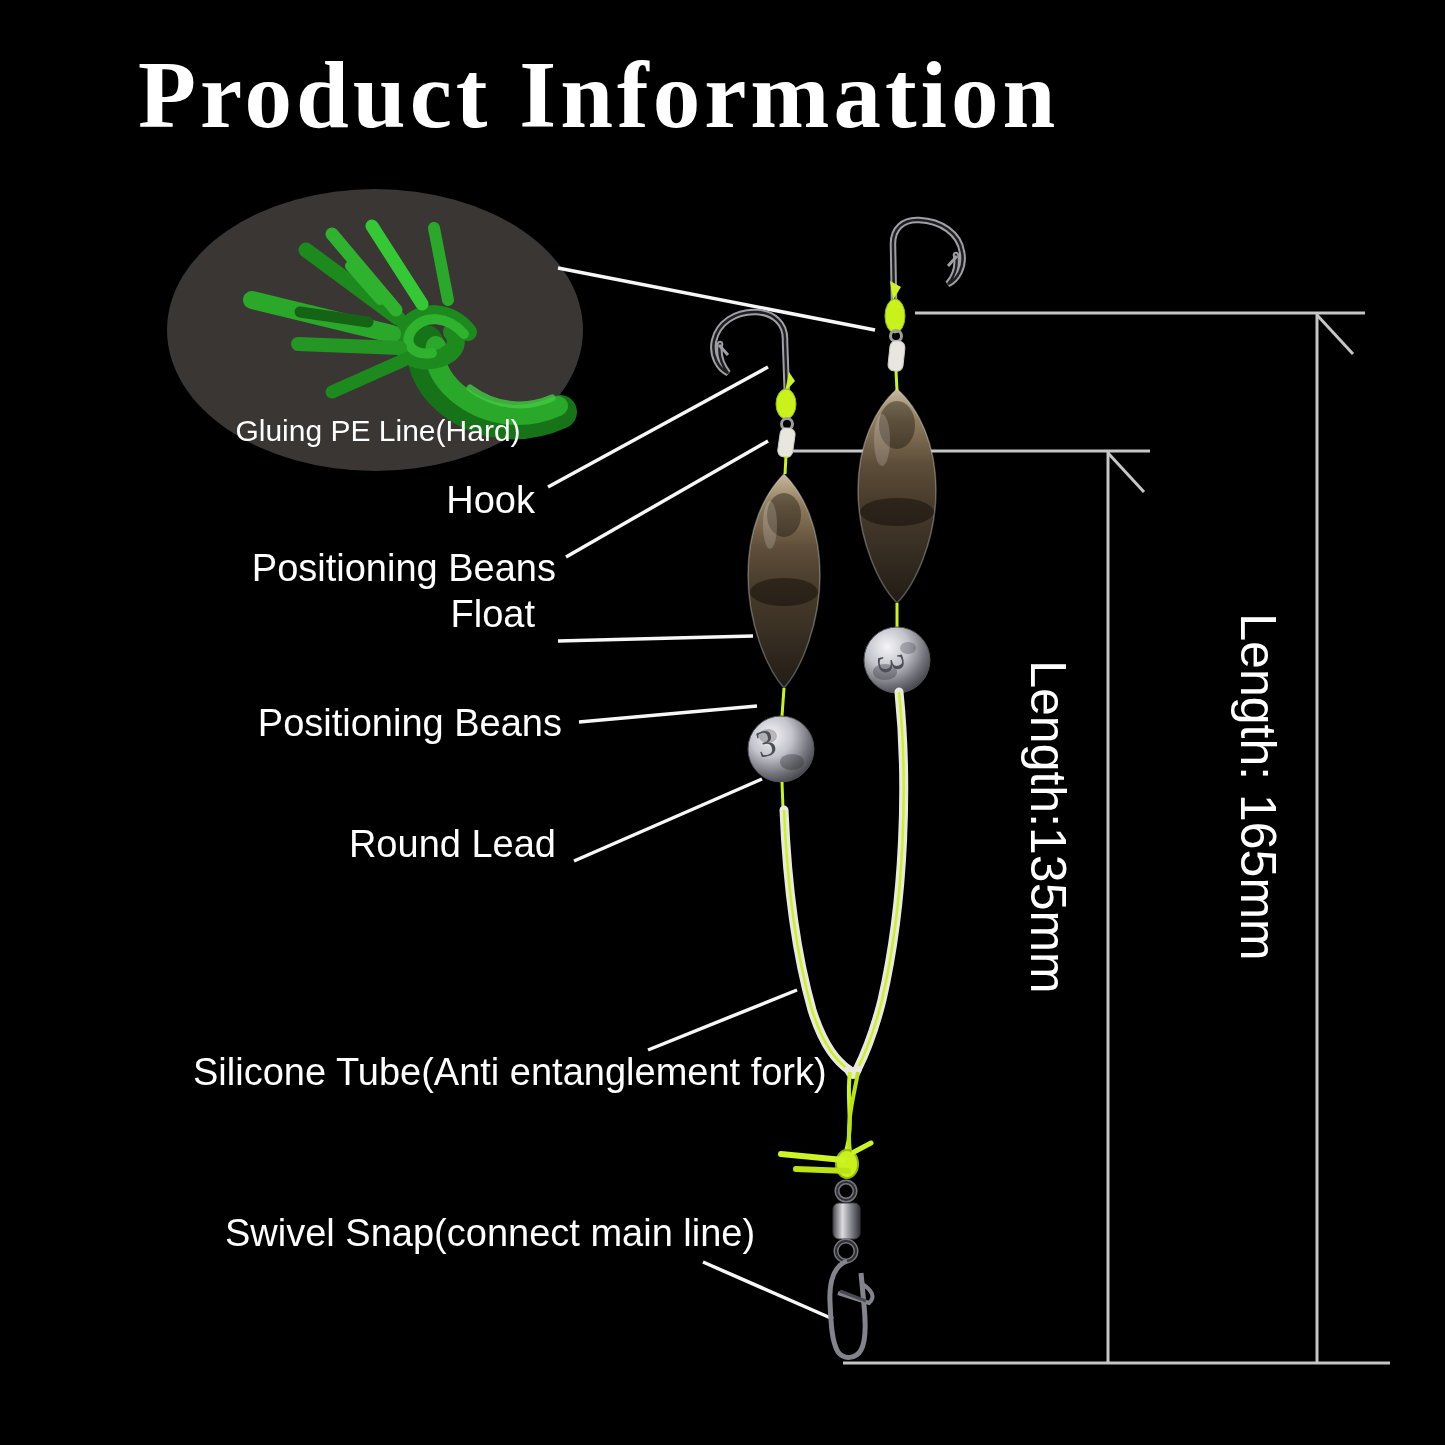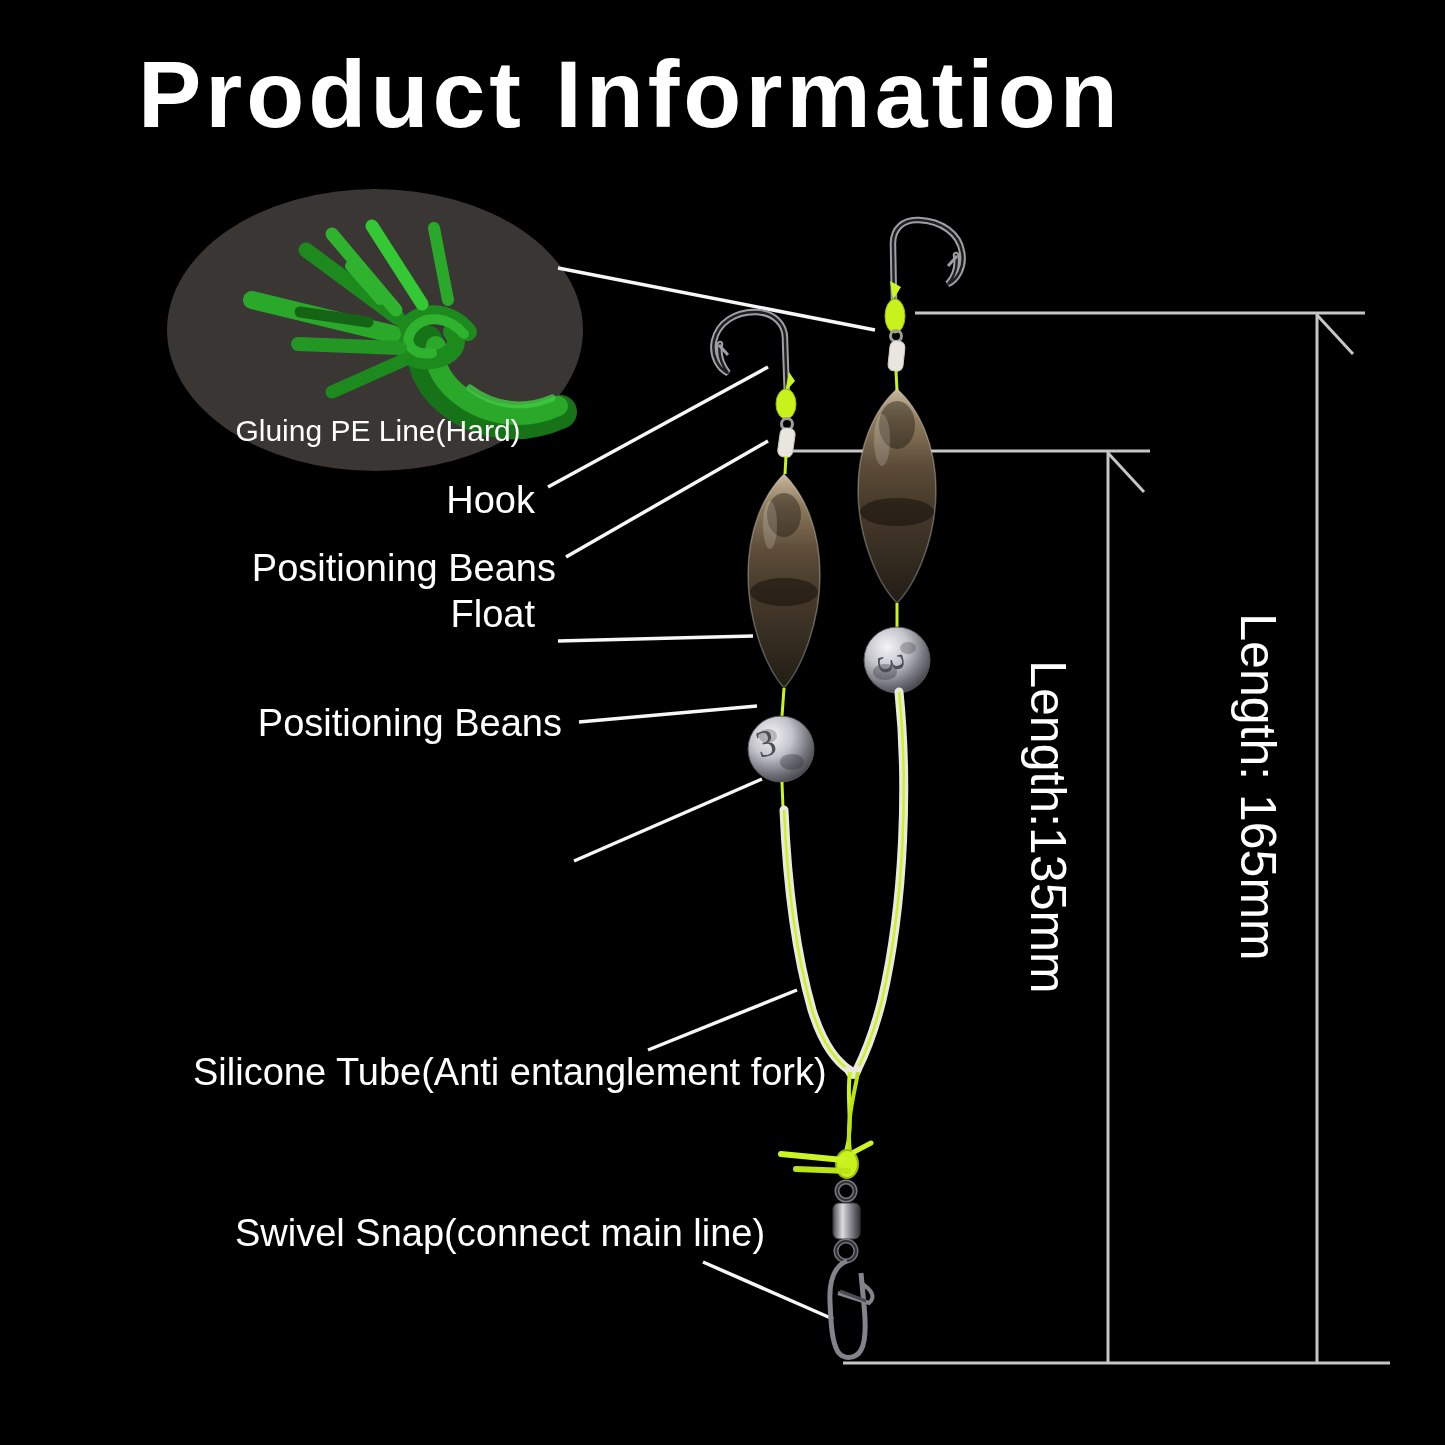--- a/index.html
+++ b/index.html
@@ -3,21 +3,21 @@
 <meta charset="utf-8">
 <style>
   html,body { margin:0; padding:0; background:#000; }
   .stage {
     position:relative; width:1445px; height:1445px; background:#000;
     overflow:hidden; font-family:"Liberation Sans", sans-serif;
   }
   .stage svg { position:absolute; left:0; top:0; }
   .title {
     position:absolute; left:138px; top:40px;
-    font-family:Liberation Sans, sans-serif;
+    font-family:Liberation Serif, serif;
     font-weight:800; font-size:95px; letter-spacing:4px; color:#fff; white-space:nowrap;
   }
   .caption {
     position:absolute; left:228px; top:386px; width:300px; text-align:center;
     font-size:30px; color:#fff; white-space:nowrap;margin-top:28px;
   }
   .label {
     position:absolute; color:#fff; font-size:38px; line-height:1.2; white-space:nowrap;
   }
   .ra { }
@@ -186,19 +186,20 @@
   </svg>
 
   <div class="title">Product Information</div>
 
   <div class="caption">Gluing PE Line(Hard)</div>
 
   <div class="label ra" style="right:910px; top:478px;">Hook</div>
   <div class="label ra" style="right:889px; top:546px;">Positioning Beans</div>
   <div class="label ra" style="right:910px; top:592px;">Float</div>
   <div class="label ra" style="right:883px; top:701px;">Positioning Beans</div>
+  <div class="label ra" style="right:889px; top:822px;">Round Lead</div>
   <div class="label" style="left:193px; top:1050px;">Silicone Tube(Anti entanglement fork)</div>
-  <div class="label" style="left:235px; top:1211px;text-align:right;">Swivel Snap(connect main line)</div>
+  <div class="label" style="left:225px; top:1211px;text-align:right;">Swivel Snap(connect main line)</div>
 
   <div class="dim-label" style="left:1048px; top:827px;">Length:135mm</div>
   <div class="dim-label" style="left:1258px; top:787px;">Length: 165mm</div>
 
 </div>
 
 </body></html>

